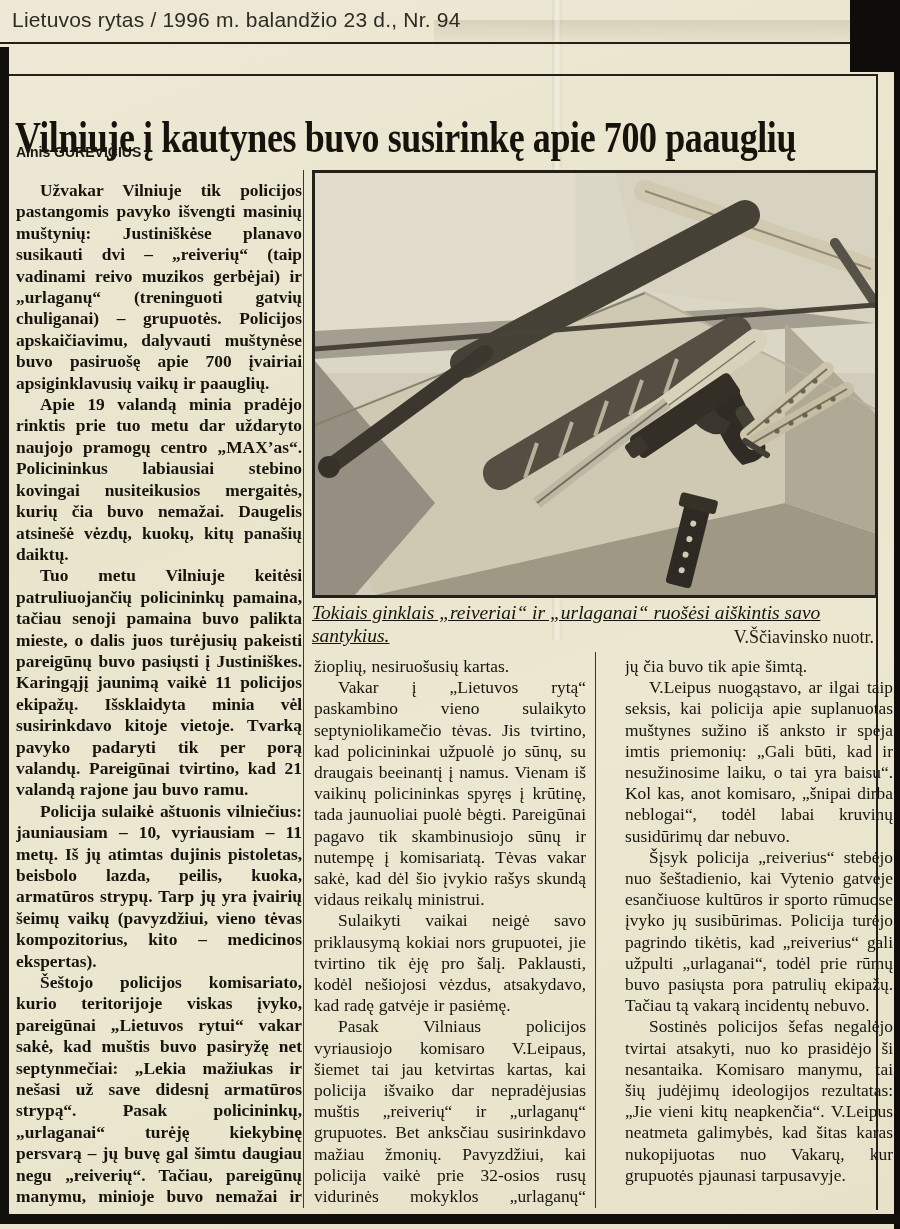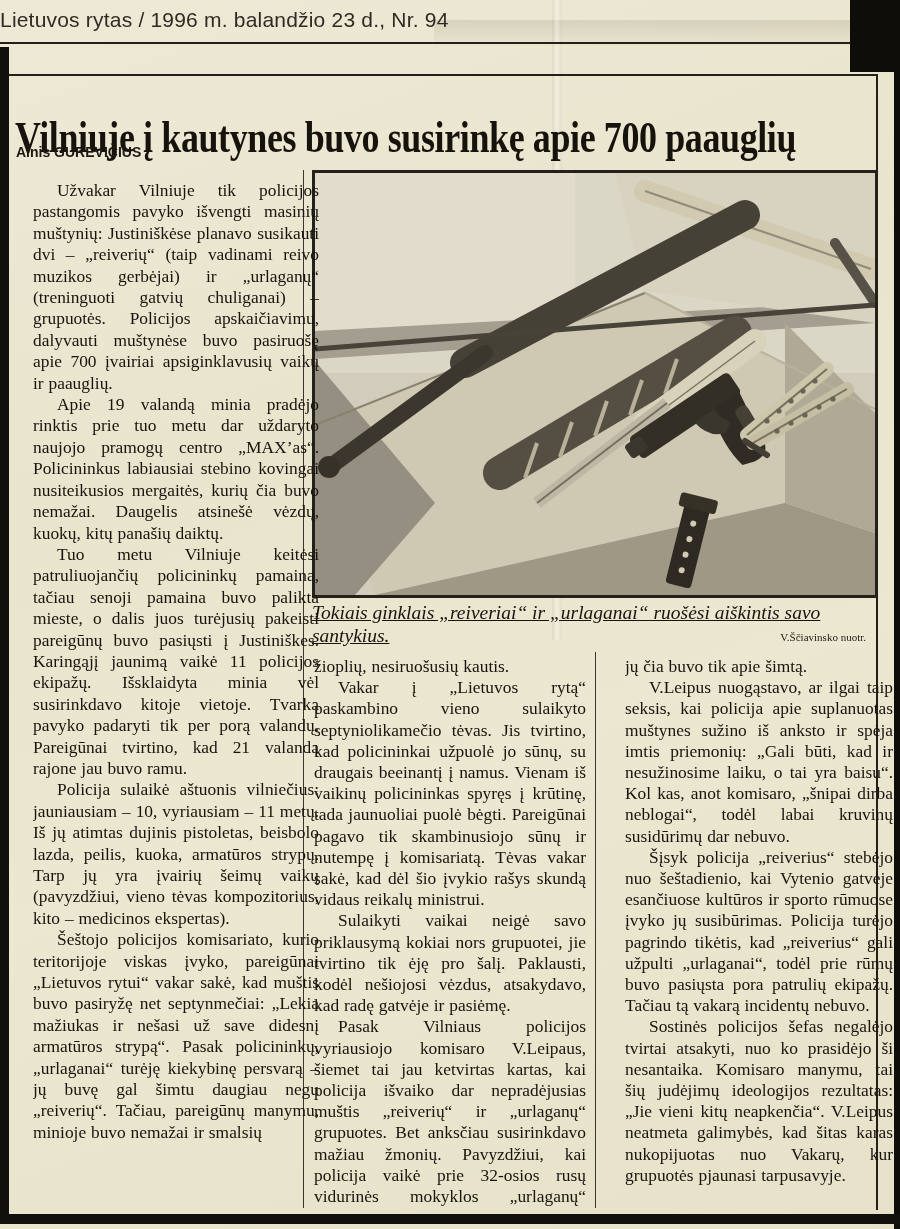--- a/index.html
+++ b/index.html
@@ -19,21 +19,21 @@
   .rule-frame-top{position:absolute;left:9px;top:74px;width:869px;height:2px;background:#23201a;}
   .rule-frame-right{position:absolute;left:876px;top:74px;width:2px;height:1136px;background:#23201a;}
   .rule-col1{position:absolute;left:303px;top:170px;width:1px;height:1038px;background:#3a362c;}
   .rule-col2{position:absolute;left:595px;top:652px;width:1px;height:556px;background:#3a362c;}
   .crease{position:absolute;left:552px;top:0;width:10px;height:640px;
     background:linear-gradient(90deg,rgba(120,110,85,0.10),rgba(255,255,250,0.35),rgba(120,110,85,0.08));}
   .shade-tr{position:absolute;right:6px;top:20px;width:460px;height:26px;
     background:linear-gradient(180deg,rgba(120,112,90,0.18),rgba(120,112,90,0.02));}
 
   .masthead{
-    position:absolute;left:0;top:8px;width:700px;
+    position:absolute;left:12px;top:8px;width:700px;
     font-family:"Liberation Sans",sans-serif;font-size:21px;color:#2e2b24;letter-spacing:0.2px;
   }
   .headline{
     position:absolute;left:15px;top:84px;width:860px;
     font-family:"Liberation Serif",serif;font-weight:bold;font-size:45px;line-height:1.05;
     white-space:nowrap;letter-spacing:-0.5px;color:#16130d;
     transform:scaleX(0.80);transform-origin:left top;
   }
   .byline{
     position:absolute;left:16px;top:144px;
@@ -42,31 +42,31 @@
 
   .photo{
     position:absolute;left:312px;top:170px;width:560px;height:422px;
     border:3px solid #23211a;background:#cfcaba;
   }
   .caption{
     position:absolute;left:312px;top:601px;width:566px;height:50px;
     font-style:italic;font-size:19.5px;line-height:23px;color:#17140e;text-decoration:underline;
   }
   .credit{
-    position:absolute;right:12px;bottom:2px;
-    font-style:normal;font-size:11px;color:#201c14;
+    position:absolute;right:4px;bottom:2px;
+    font-style:normal;font-size:18px;color:#201c14;
   }
 
   .col{
     position:absolute;overflow:hidden;text-align:justify;color:#17140e;
     font-size:17.4px;line-height:21.4px;word-spacing:0.5px;
   }
   .col p{margin:0;padding:0;}
   .col p.ind{text-indent:24px;}
-  .col1{left:33px;top:180px;width:286px;height:1028px;}
+  .col1{left:16px;top:180px;width:286px;height:1028px;font-weight:bold;}
   .col2{left:314px;top:656px;width:272px;height:552px;line-height:21.2px;}
   .col3{left:625px;top:656px;width:268px;height:552px;line-height:21.2px;}
 </style>
 </head>
 <body>
 
 <div class="page">
 
   <div class="shade-tr"></div>
   <div class="crease"></div>
@@ -177,21 +177,21 @@
 
   <div class="col col1">
     <p class="ind">Užvakar Vilniuje tik policijos pastangomis pavyko išvengti masinių muštynių: Justiniškėse planavo susikauti dvi – „reiverių“ (taip vadinami reivo muzikos gerbėjai) ir „urlaganų“ (treninguoti gatvių chuliganai) – grupuotės. Policijos apskaičiavimu, dalyvauti muštynėse buvo pasiruošę apie 700 įvairiai apsiginklavusių vaikų ir paauglių.</p>
     <p class="ind">Apie 19 valandą minia pradėjo rinktis prie tuo metu dar uždaryto naujojo pramogų centro „MAX’as“. Policininkus labiausiai stebino kovingai nusiteikusios mergaitės, kurių čia buvo nemažai. Daugelis atsinešė vėzdų, kuokų, kitų panašių daiktų.</p>
     <p class="ind">Tuo metu Vilniuje keitėsi patruliuojančių policininkų pamaina, tačiau senoji pamaina buvo palikta mieste, o dalis juos turėjusių pakeisti pareigūnų buvo pasiųsti į Justiniškes. Karingąjį jaunimą vaikė 11 policijos ekipažų. Išsklaidyta minia vėl susirinkdavo kitoje vietoje. Tvarką pavyko padaryti tik per porą valandų. Pareigūnai tvirtino, kad 21 valandą rajone jau buvo ramu.</p>
     <p class="ind">Policija sulaikė aštuonis vilniečius: jauniausiam – 10, vyriausiam – 11 metų. Iš jų atimtas dujinis pistoletas, beisbolo lazda, peilis, kuoka, armatūros strypų. Tarp jų yra įvairių šeimų vaikų (pavyzdžiui, vieno tėvas kompozitorius, kito – medicinos ekspertas).</p>
     <p class="ind">Šeštojo policijos komisariato, kurio teritorijoje viskas įvyko, pareigūnai „Lietuvos rytui“ vakar sakė, kad muštis buvo pasiryžę net septynmečiai: „Lekia mažiukas ir nešasi už save didesnį armatūros strypą“. Pasak policininkų, „urlaganai“ turėję kiekybinę persvarą – jų buvę gal šimtu daugiau negu „reiverių“. Tačiau, pareigūnų manymu, minioje buvo nemažai ir smalsių</p>
   </div>
 
   <div class="col col2">
-    <p>žioplių, nesiruošusių kautis.</p>
+    <p>žioplių, nesiruošusių kartas.</p>
     <p class="ind">Vakar į „Lietuvos rytą“ paskambino vieno sulaikyto septyniolikamečio tėvas. Jis tvirtino, kad policininkai užpuolė jo sūnų, su draugais beeinantį į namus. Vienam iš vaikinų policininkas spyręs į krūtinę, tada jaunuoliai puolė bėgti. Pareigūnai pagavo tik skambinusiojo sūnų ir nutempę į komisariatą. Tėvas vakar sakė, kad dėl šio įvykio rašys skundą vidaus reikalų ministrui.</p>
     <p class="ind">Sulaikyti vaikai neigė savo priklausymą kokiai nors grupuotei, jie tvirtino tik ėję pro šalį. Paklausti, kodėl nešiojosi vėzdus, atsakydavo, kad radę gatvėje ir pasiėmę.</p>
     <p class="ind">Pasak Vilniaus policijos vyriausiojo komisaro V.Leipaus, šiemet tai jau ketvirtas kartas, kai policija išvaiko dar nepradėjusias muštis „reiverių“ ir „urlaganų“ grupuotes. Bet anksčiau susirinkdavo mažiau žmonių. Pavyzdžiui, kai policija vaikė prie 32-osios rusų vidurinės mokyklos „urlaganų“ laukusius „reiverius“,</p>
   </div>
 
   <div class="col col3">
     <p>jų čia buvo tik apie šimtą.</p>
     <p class="ind">V.Leipus nuogąstavo, ar ilgai taip seksis, kai policija apie suplanuotas muštynes sužino iš anksto ir spėja imtis priemonių: „Gali būti, kad ir nesužinosime laiku, o tai yra baisu“. Kol kas, anot komisaro, „šnipai dirba neblogai“, todėl labai kruvinų susidūrimų dar nebuvo.</p>
     <p class="ind">Šįsyk policija „reiverius“ stebėjo nuo šeštadienio, kai Vytenio gatvėje esančiuose kultūros ir sporto rūmuose įvyko jų susibūrimas. Policija turėjo pagrindo tikėtis, kad „reiverius“ gali užpulti „urlaganai“, todėl prie rūmų buvo pasiųsta pora patrulių ekipažų. Tačiau tą vakarą incidentų nebuvo.</p>
     <p class="ind">Sostinės policijos šefas negalėjo tvirtai atsakyti, nuo ko prasidėjo ši nesantaika. Komisaro manymu, tai šių judėjimų ideologijos rezultatas: „Jie vieni kitų neapkenčia“. V.Leipus neatmeta galimybės, kad šitas karas nukopijuotas nuo Vakarų, kur grupuotės pjaunasi tarpusavyje.</p>

